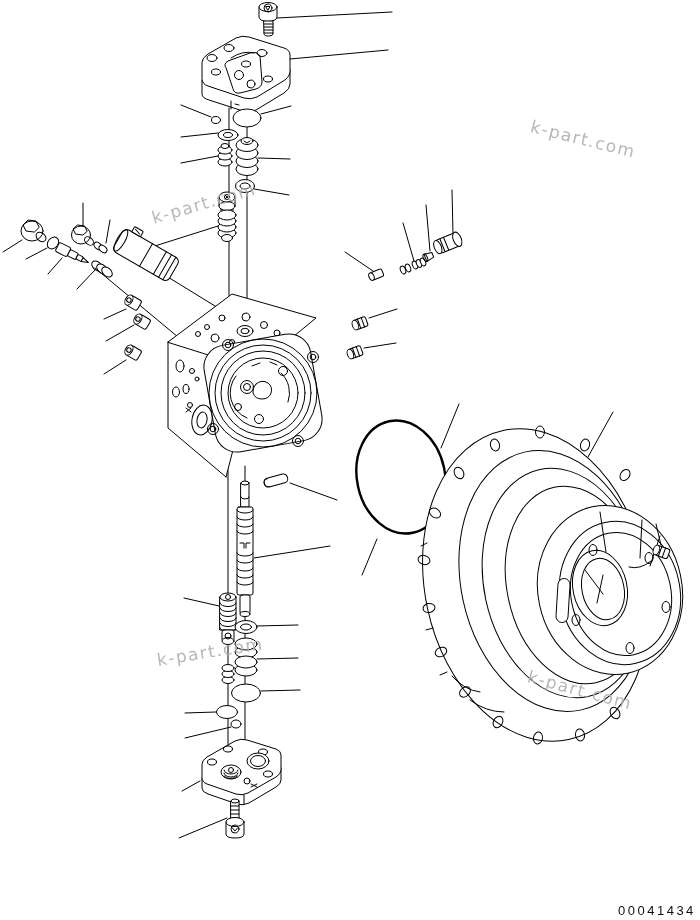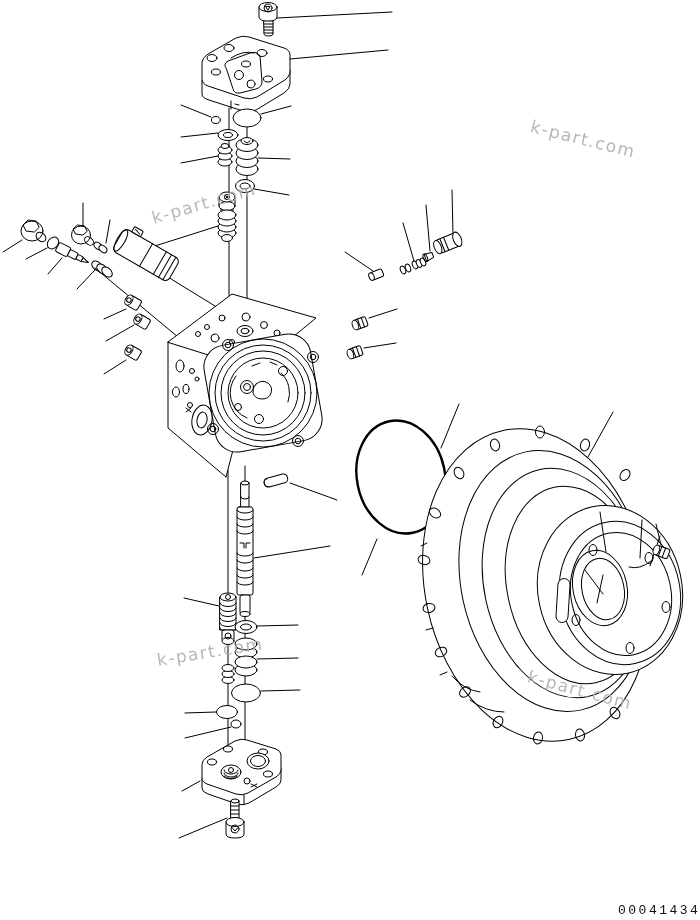--- a/index.html
+++ b/index.html
@@ -7,21 +7,21 @@
           font-family:"Liberation Sans",sans-serif;}
   #canvas svg{position:absolute;left:0;top:0;}
   .watermark{position:absolute;color:#b0b0b0;font-size:17px;letter-spacing:1.5px;
              font-family:"DejaVu Sans",sans-serif;font-weight:400;opacity:.9;
              transform-origin:left center;white-space:nowrap;user-select:none;}
   #wm1{left:531px;top:116px;transform:rotate(14deg);}
   #wm2{left:152px;top:208px;transform:rotate(-16deg);}
   #wm3{left:157px;top:650px;transform:rotate(-9deg);}
   #wm4{left:528px;top:666px;transform:rotate(15deg);}
   .fig-number{position:absolute;left:618px;top:903px;color:#111;
-              font-family:Liberation Mono, monospace;
+              font-family:Liberation Sans, sans-serif;
               font-size:13px;letter-spacing:2.5px;white-space:nowrap;}
 </style>
 </head>
 <body>
 
 <div id="canvas">
 
 <svg width="700" height="920" viewBox="0 0 700 920">
 <g stroke="#000" stroke-width="1" fill="none" stroke-linecap="round" stroke-linejoin="round">
 

